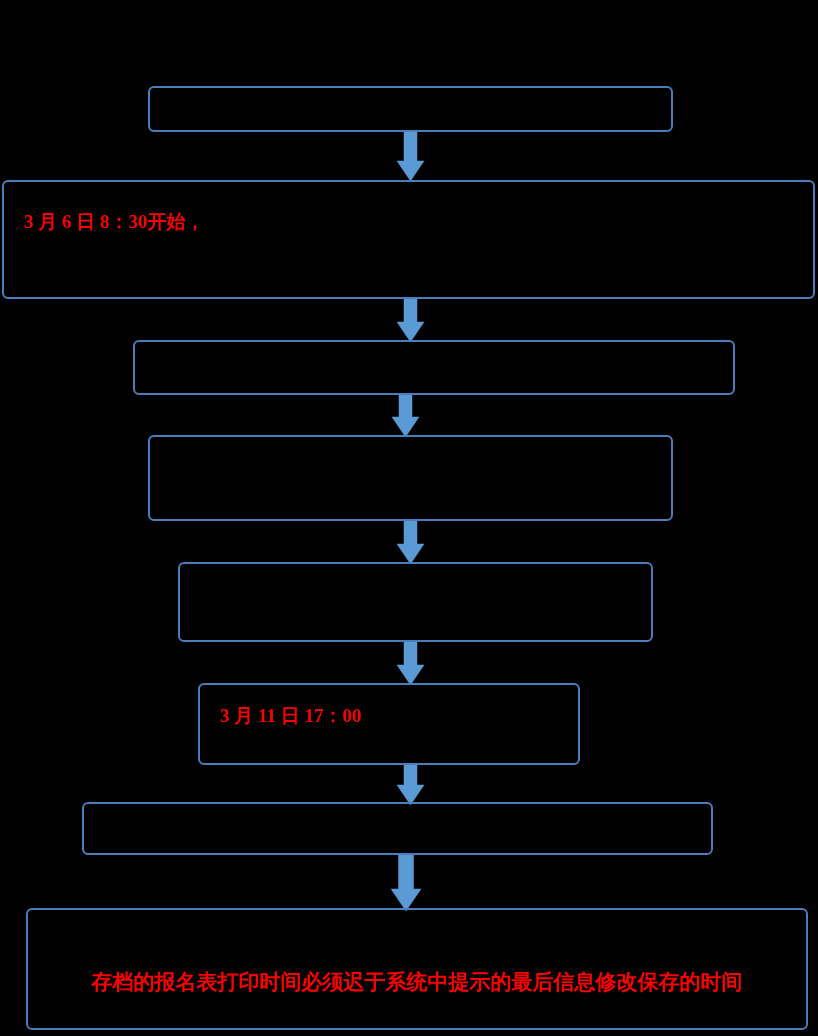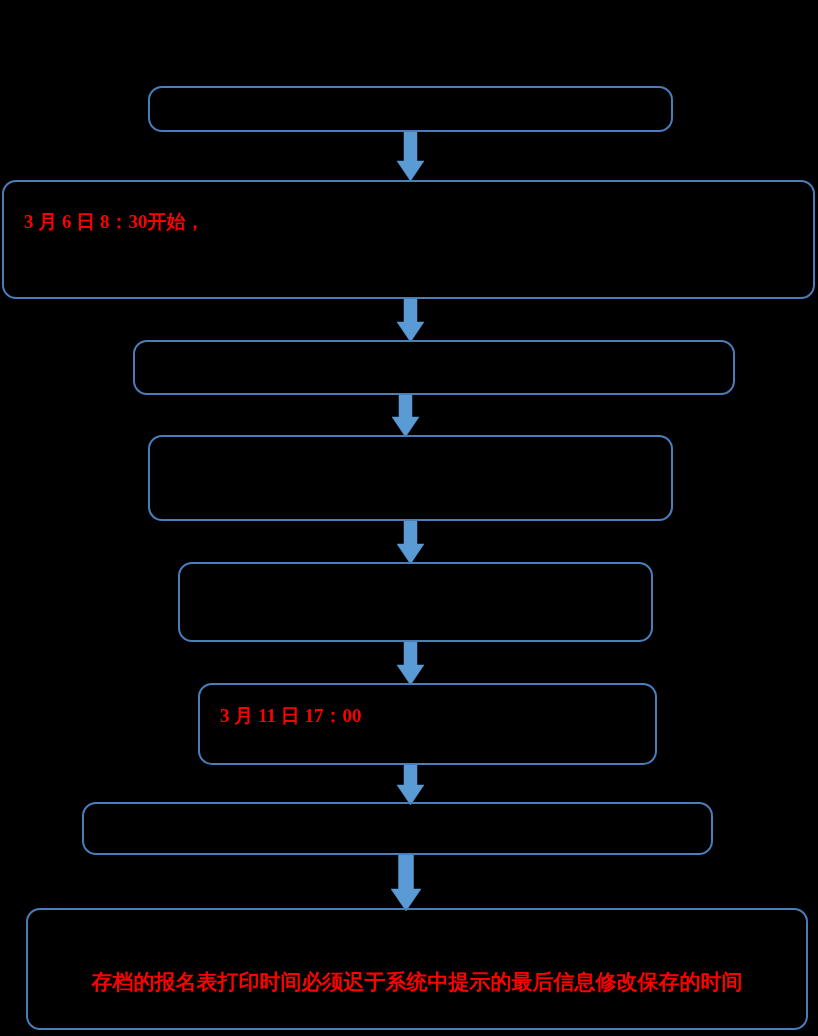--- a/index.html
+++ b/index.html
@@ -17,21 +17,21 @@
   #canvas {
     position: relative;
     width: 818px;
     height: 1036px;
     background: #000000;
   }
   .node {
     position: absolute;
     box-sizing: border-box;
     border: 2px solid #1d4ed8;
-    border-radius: 14px;
+    border-radius: 6px;
     background: transparent;
     overflow: hidden;
   }
   .node .node-text {
     position: absolute;
     white-space: nowrap;
     color: #ff0000;
     font-weight: bold;
     line-height: 1;
   }
@@ -98,21 +98,21 @@
     </div>
     <div class="node align-center" style="left: 133px; top: 340px; width: 602px; height: 55px; border-color: rgb(74, 126, 187); background: transparent;">
       <div class="node-text" style="top: 18px; font-size: 18px; color: rgb(255, 0, 0);"></div>
     </div>
     <div class="node align-center" style="left: 148px; top: 435px; width: 525px; height: 86px; border-color: rgb(74, 126, 187); background: transparent;">
       <div class="node-text" style="top: 32px; font-size: 18px; color: rgb(255, 0, 0);"></div>
     </div>
     <div class="node align-center" style="left: 178px; top: 562px; width: 475px; height: 80px; border-color: rgb(74, 126, 187); background: transparent;">
       <div class="node-text" style="top: 30px; font-size: 18px; color: rgb(255, 0, 0);"></div>
     </div>
-    <div class="node align-left" style="left: 198px; top: 683px; width: 459px; height: 82px; border-color: rgb(74, 126, 187); background: transparent;">
+    <div class="node align-left" style="left: 198px; top: 683px; width: 382px; height: 82px; border-color: rgb(74, 126, 187); background: transparent;">
       <div class="node-text" style="top: 21px; font-size: 19px; color: rgb(255, 0, 0);">3 月 11 日 17：00</div>
     </div>
     <div class="node align-center" style="left: 82px; top: 802px; width: 631px; height: 53px; border-color: rgb(74, 126, 187); background: transparent;">
       <div class="node-text" style="top: 17px; font-size: 18px; color: rgb(255, 0, 0);"></div>
     </div>
     <div class="node align-center" style="left: 26px; top: 908px; width: 782px; height: 122px; border-color: rgb(74, 126, 187); background: transparent;">
       <div class="node-text" style="top: 62px; font-size: 21px; color: rgb(255, 0, 0);">存档的报名表打印时间必须迟于系统中提示的最后信息修改保存的时间</div>
     </div>
   </div>
 

